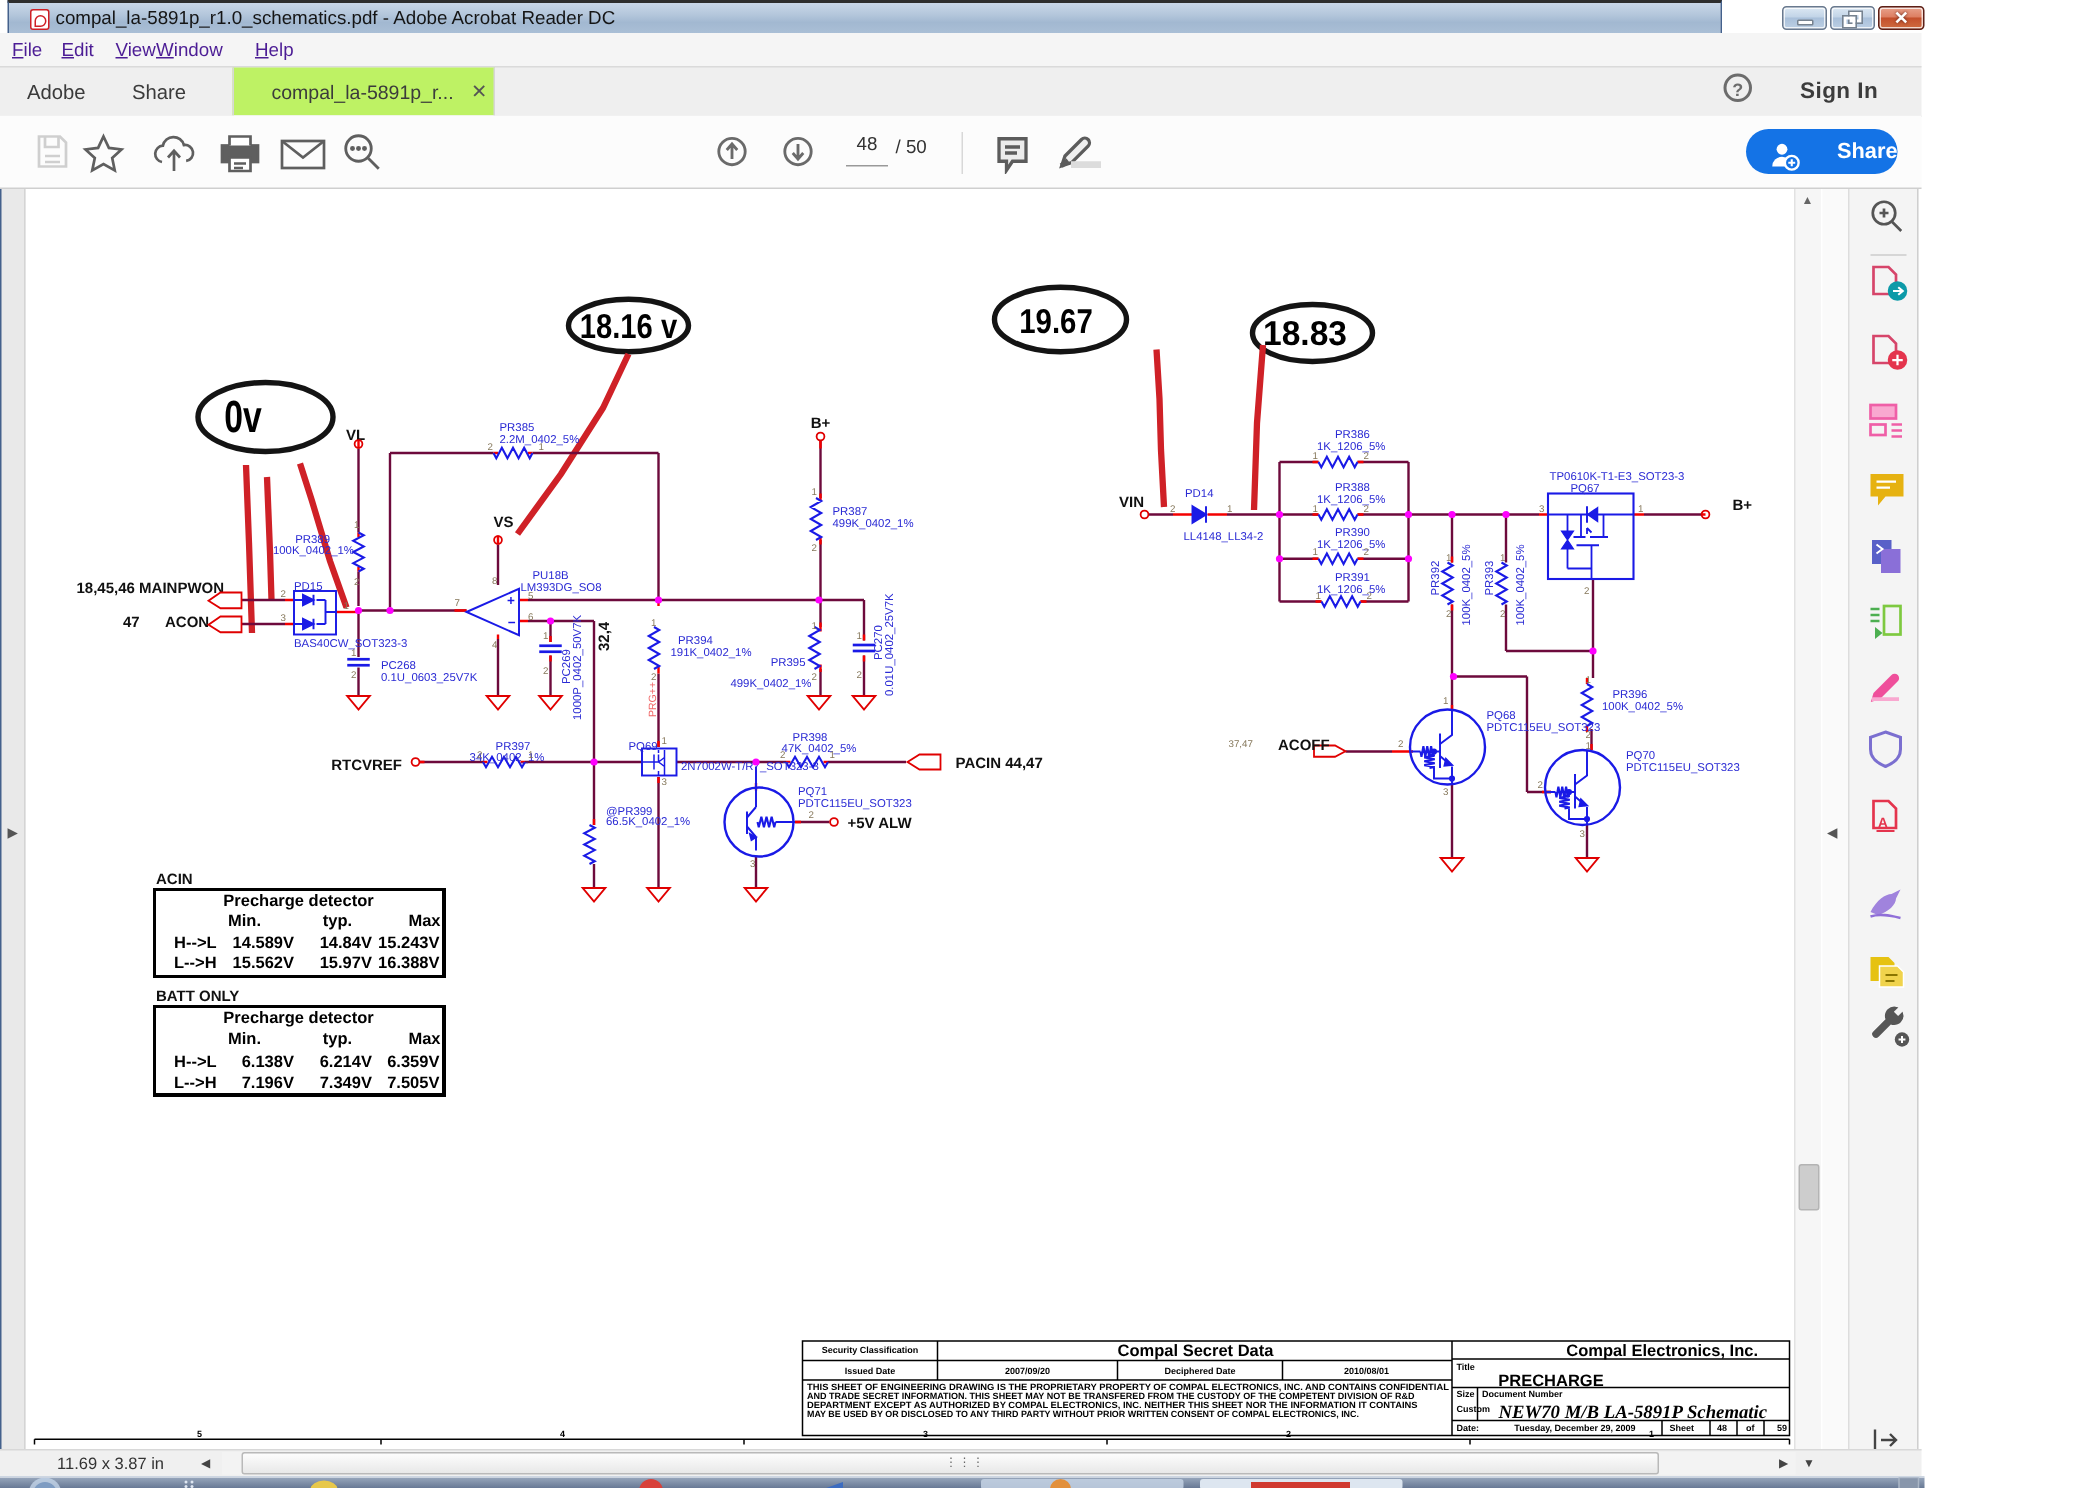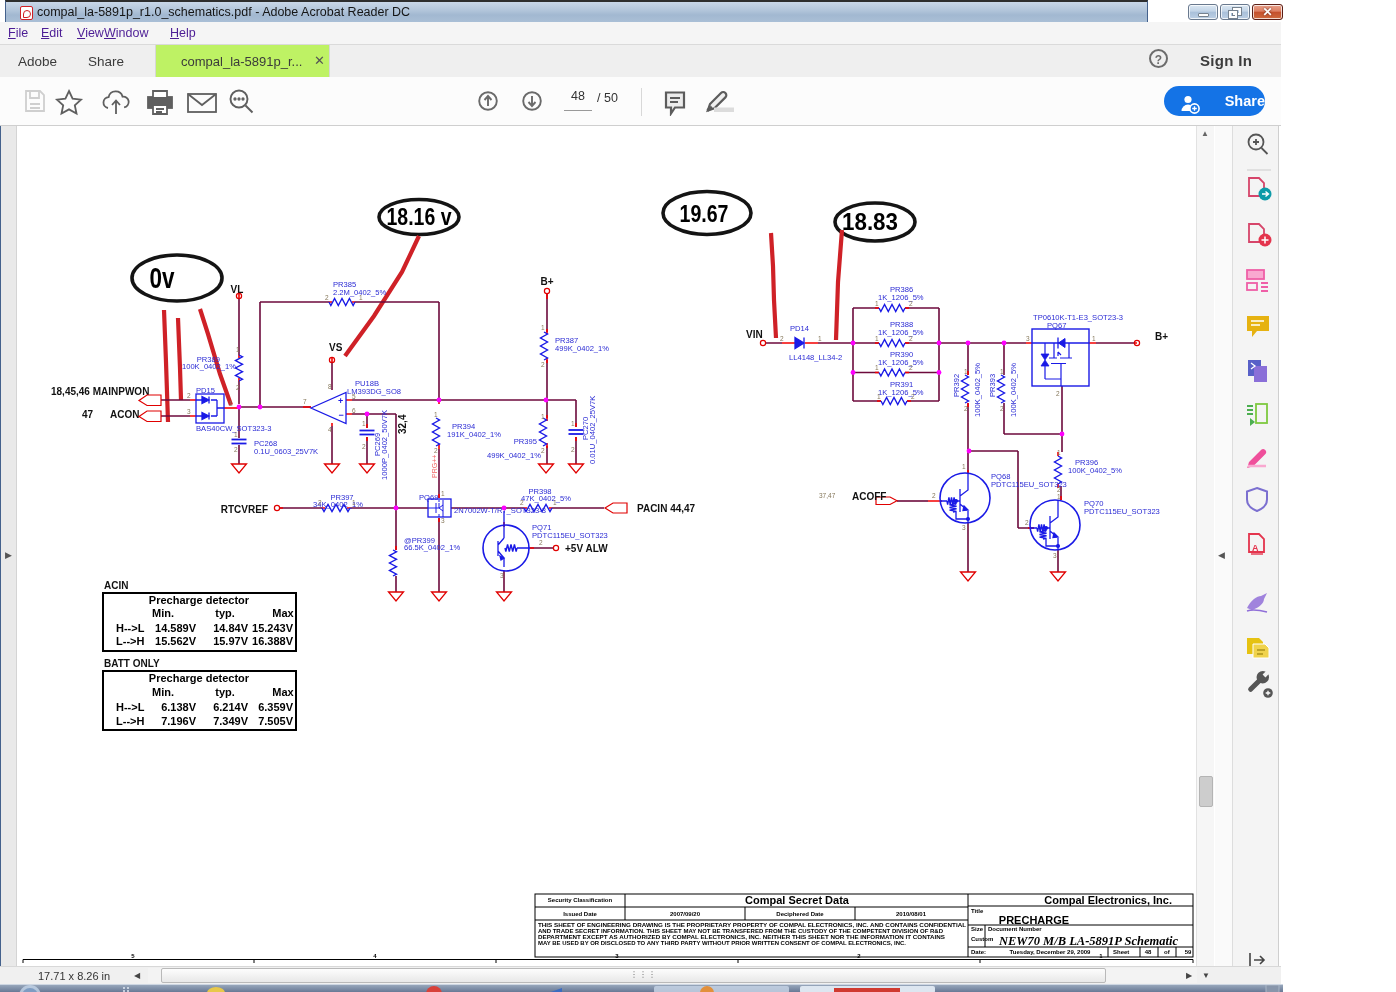--- a/index.html
+++ b/index.html
@@ -605,21 +605,21 @@
           <rect x="17" y="536" width="4" height="7.5" fill="#f4f4f4"></rect>
         </g>
         <circle cx="29" cy="563" r="4.8" fill="#565656"></circle>
         <path d="M29,560.7 v4.6 M26.7,563 h4.6" stroke="#fff" stroke-width="1.3"></path>
 </svg>
 <svg class="abs" style="left:14px;top:826px" width="20" height="16" viewBox="0 0 20 16">
         <path d="M3,1 v14 M7,8 h10 M13,4 l4,4 -4,4" stroke="#444" stroke-width="1.6" fill="none"></path>
       </svg>
     </div>
  <div id="status" class="abs">
-   <span class="sz">17.71 x 8.26 in</span>
+   <span class="sz">11.69 x 3.87 in</span>
    <span class="sar" style="left:134px;top:4px">◀</span>
    <div id="hsb">
         <div class="thumb"></div>
       </div>
    <span class="sar" style="left:630px;top:3px;color:#666;letter-spacing:1px">⋮⋮⋮</span>
    <span class="sar" style="left:1186px;top:4px">▶</span>
    <span class="sar" style="left:1202px;top:4px">▼</span>
  </div>
  <div id="task" class="abs">
       <svg class="abs" style="left:0;top:0" width="1283" height="8" viewBox="0 0 1283 8">

